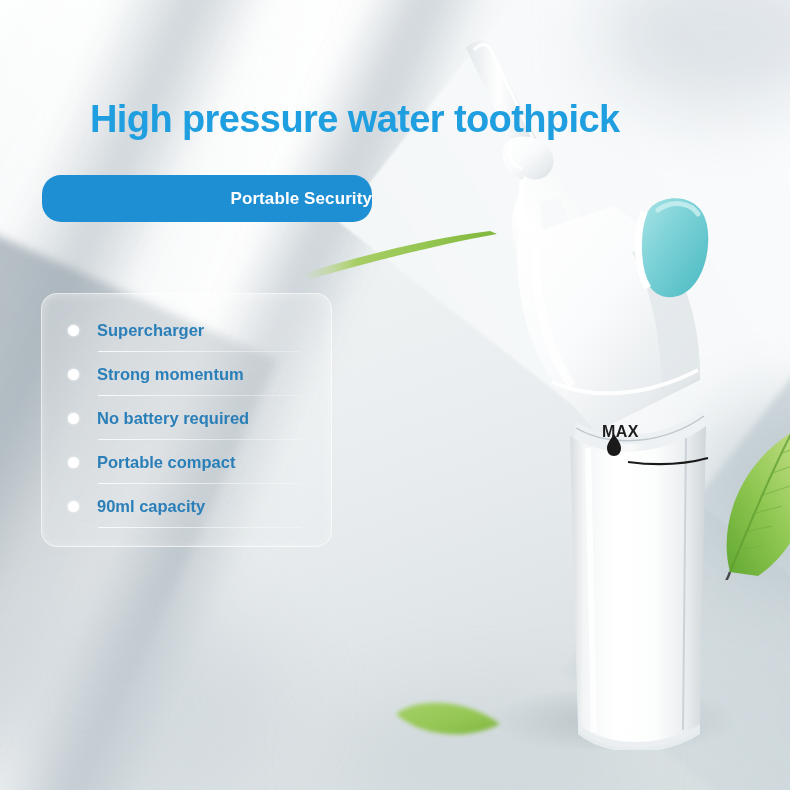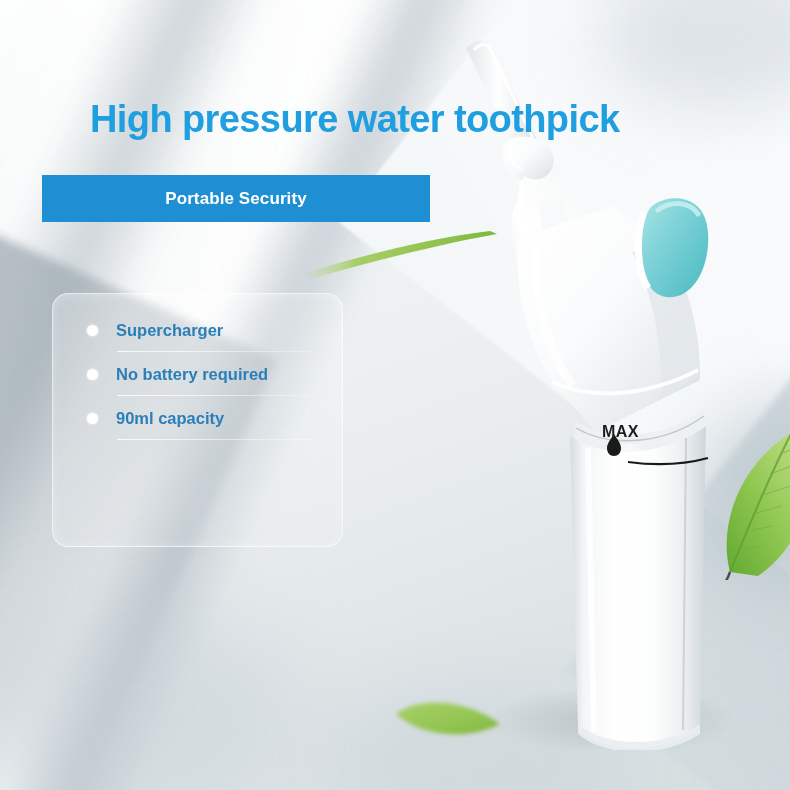--- a/index.html
+++ b/index.html
@@ -81,38 +81,38 @@
   
   .headline{
     position:absolute;left:42px;top:98px;
     font-size:38px;font-weight:bold;letter-spacing:-.6px;
     color:#1f9ee0;white-space:nowrap;margin-left:48px;
   }
 
   
   .banner{
     position:absolute;left:42px;top:175px;
-    width:388px;height:47px;
+    width:330px;height:47px;
     background:#1f8fd4;
-    display:flex;align-items:center;justify-content:center;
+    display:flex;align-items:center;justify-content:flex-end;border-radius:19px;
   }
   .banner span{
     color:#ffffff;font-size:17px;font-weight:bold;letter-spacing:.1px;
   }
 
   
   .card{
-    position:absolute;left:52px;top:293px;
+    position:absolute;left:41px;top:293px;
     width:291px;height:254px;
     border-radius:16px;
     border:1px solid rgba(255,255,255,.62);
     background:linear-gradient(150deg,rgba(255,255,255,.30),rgba(255,255,255,.10));
     box-shadow:0 1px 10px rgba(255,255,255,.30) inset;
     box-sizing:border-box;
-    padding:14px 0 0 8px;
+    padding:14px 0 0 0;
   }
   .feat{
     position:relative;height:44px;margin:0 22px 0 26px;
     display:flex;align-items:center;
   }
   .dot{
     width:11px;height:11px;border-radius:50%;
     background:#ffffff;flex:0 0 auto;margin-right:18px;
     box-shadow:0 0 3px rgba(255,255,255,.9);
   }
@@ -304,23 +304,33 @@
   </div>
 
   <div class="card">
     <div class="feat">
       <div class="dot"></div>
       <div class="feat-label">Supercharger</div>
       <div class="feat-rule"></div>
     </div>
     <div class="feat">
       <div class="dot"></div>
+      <div class="feat-label">Strong momentum</div>
+      <div class="feat-rule"></div>
+    </div>
+    <div class="feat">
+      <div class="dot"></div>
       <div class="feat-label">No battery required</div>
       <div class="feat-rule"></div>
     </div>
     <div class="feat">
       <div class="dot"></div>
+      <div class="feat-label">Portable compact</div>
+      <div class="feat-rule"></div>
+    </div>
+    <div class="feat">
+      <div class="dot"></div>
       <div class="feat-label">90ml capacity</div>
       <div class="feat-rule"></div>
     </div>
   </div>
 
 </div>
 
 </body></html>

